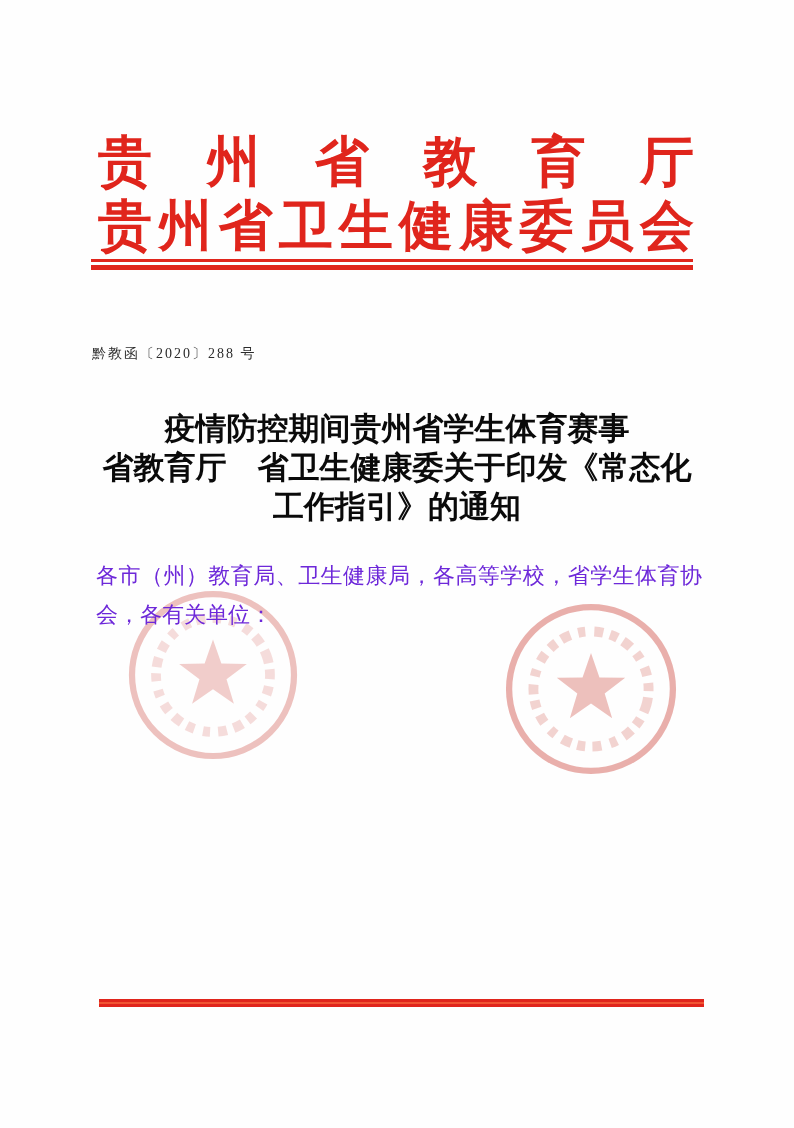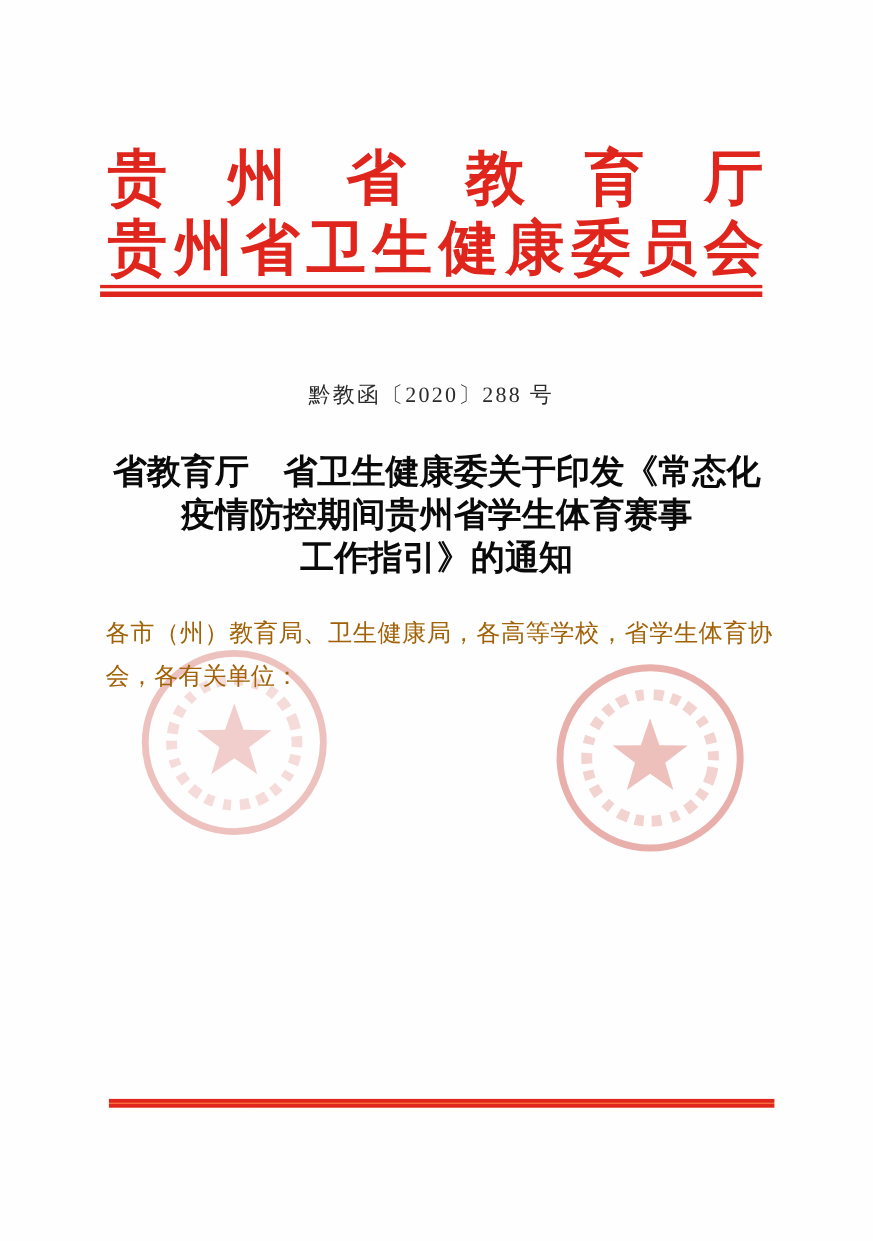--- a/index.html
+++ b/index.html
@@ -47,22 +47,22 @@
     border-bottom: 5px solid #e0251c;
     z-index: 2;
   }
 
   
   .doc-number {
     position: absolute;
     left: 92px;
     top: 345px;
     width: 600px;
-    text-align: center;
-    font-size: 20px;
+    text-align: left;
+    font-size: 14px;
     letter-spacing: 2px;
     color: #2b2b2b;
     z-index: 2;
   }
 
   
   .title {
     position: absolute;
     left: 91px;
     top: 409px;
@@ -76,21 +76,21 @@
   }
 
   
   .body-text {
     position: absolute;
     left: 96px;
     top: 557px;
     width: 606px;
     font-size: 22px;
     line-height: 38.6px;
-    color: #a16207;
+    color: #6d28d9;
     text-align: justify;
     text-justify: inter-character;
     z-index: 2;
   }
   .body-text p { margin: 0; }
   .body-text p.indent { text-indent: 2em; }
 
   
   .seal {
     position: absolute;
@@ -138,22 +138,22 @@
         <span>员</span>
         <span>会</span>
       </div>
   </div>
 
   <div class="rule-top"></div>
 
   <div class="doc-number">黔教函〔2020〕288 号</div>
 
   <div class="title">
+    <div>疫情防控期间贵州省学生体育赛事</div>
     <div>省教育厅　省卫生健康委关于印发《常态化</div>
-    <div>疫情防控期间贵州省学生体育赛事</div>
     <div>工作指引》的通知</div>
   </div>
 
   <svg class="seal seal-left" viewBox="0 0 200 200" xmlns="http://www.w3.org/2000/svg">
     <circle cx="100" cy="100" r="91" fill="none" stroke="#cf4d44" stroke-width="7"></circle>
     <circle cx="100" cy="100" r="64" fill="none" stroke="#cf4d44" stroke-width="11" stroke-dasharray="9 7 11 8 10 9 8 10" opacity="0.55" transform="rotate(-20 100 100)"></circle>
     <polygon points="100,60 109.4,87.1 138,87.6 115.2,104.9 123.5,132.4 100,116 76.5,132.4 84.8,104.9 62,87.6 90.6,87.1" fill="#cf4d44" opacity="0.8"></polygon>
   </svg>
 
   <svg class="seal seal-right" viewBox="0 0 200 200" xmlns="http://www.w3.org/2000/svg">

